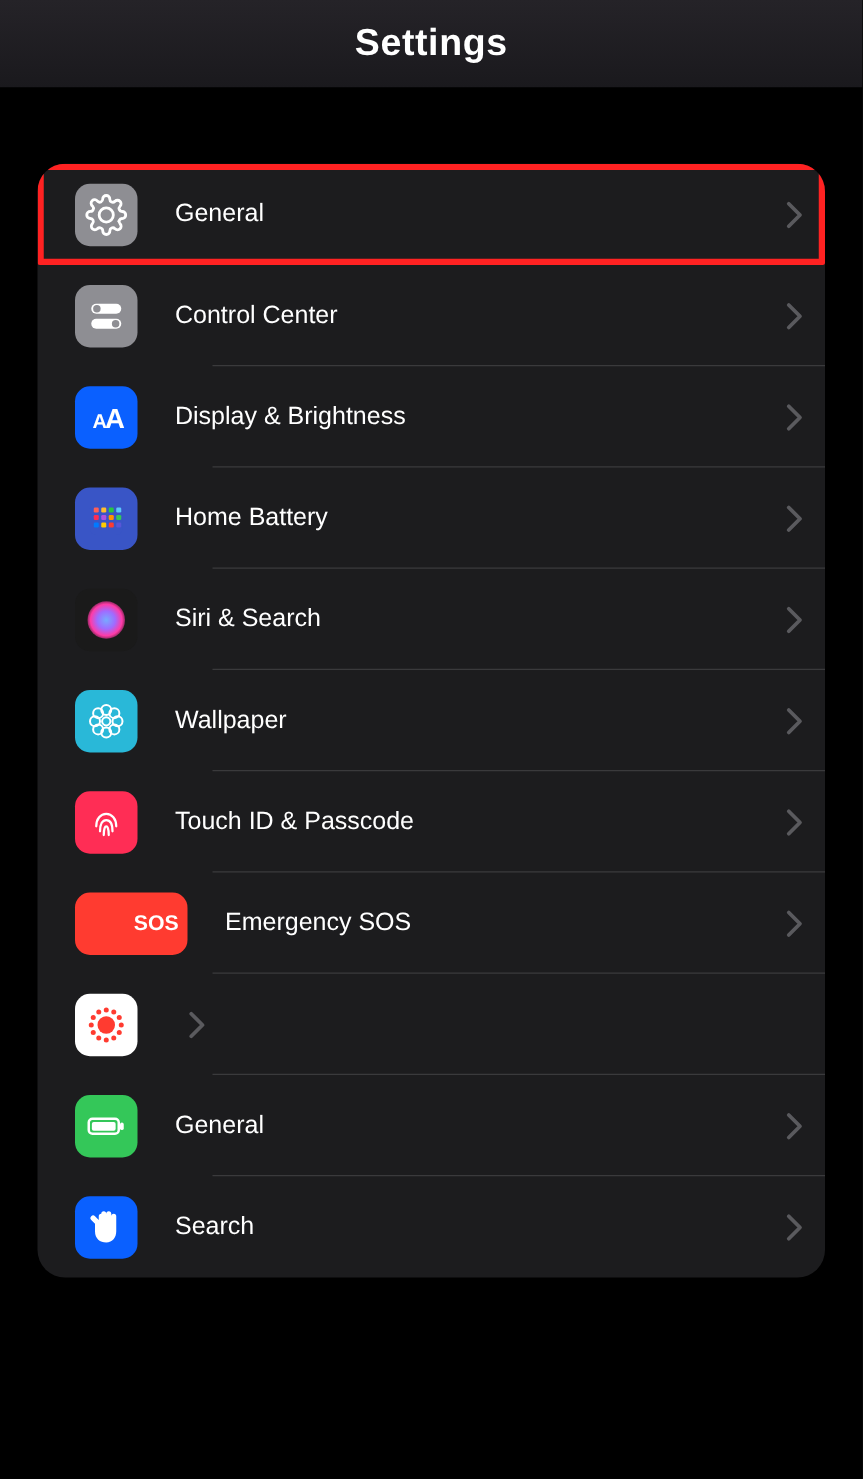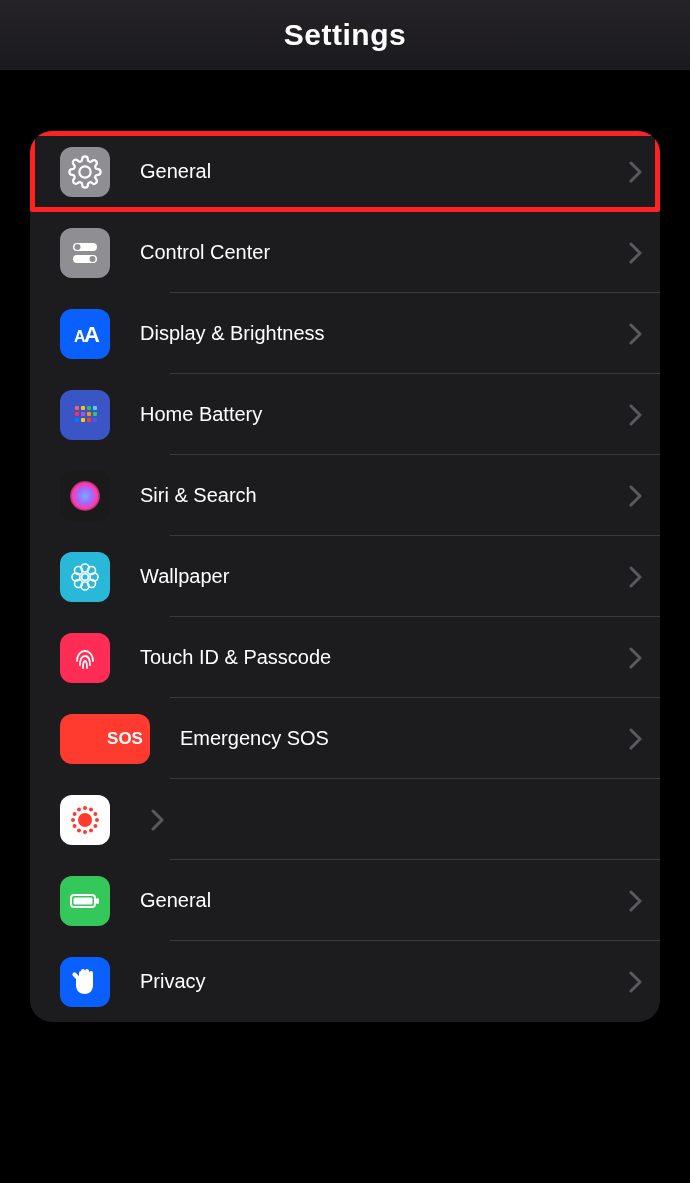--- a/index.html
+++ b/index.html
@@ -268,21 +268,21 @@
             <path d="M3 3l9 9-9 9" stroke="#5a5a5e" stroke-width="3" stroke-linecap="round" stroke-linejoin="round"></path>
           </svg>
         </div>
       </div>
       <div class="cell">
         <div class="icon-box" style="background: rgb(10, 96, 255);">
           <svg width="34" height="34" viewBox="0 0 34 34" fill="#fff">
             <path d="M13 6a2 2 0 014 0v8V6a2 2 0 014 0v9V8a2 2 0 014 0v12c0 5-3 9-8 9s-9-3-9-9v-6l-3-3a2 2 0 013-3l3 3V8a2 2 0 014 0"></path>
           </svg>
         </div>
-        <div class="row-label">Privacy</div>
+        <div class="row-label">Search</div>
         <div class="chevron">
           <svg width="14" height="24" viewBox="0 0 14 24" fill="none">
             <path d="M3 3l9 9-9 9" stroke="#5a5a5e" stroke-width="3" stroke-linecap="round" stroke-linejoin="round"></path>
           </svg>
         </div>
       </div>
     </div>
 </div>
 
 </body></html>

